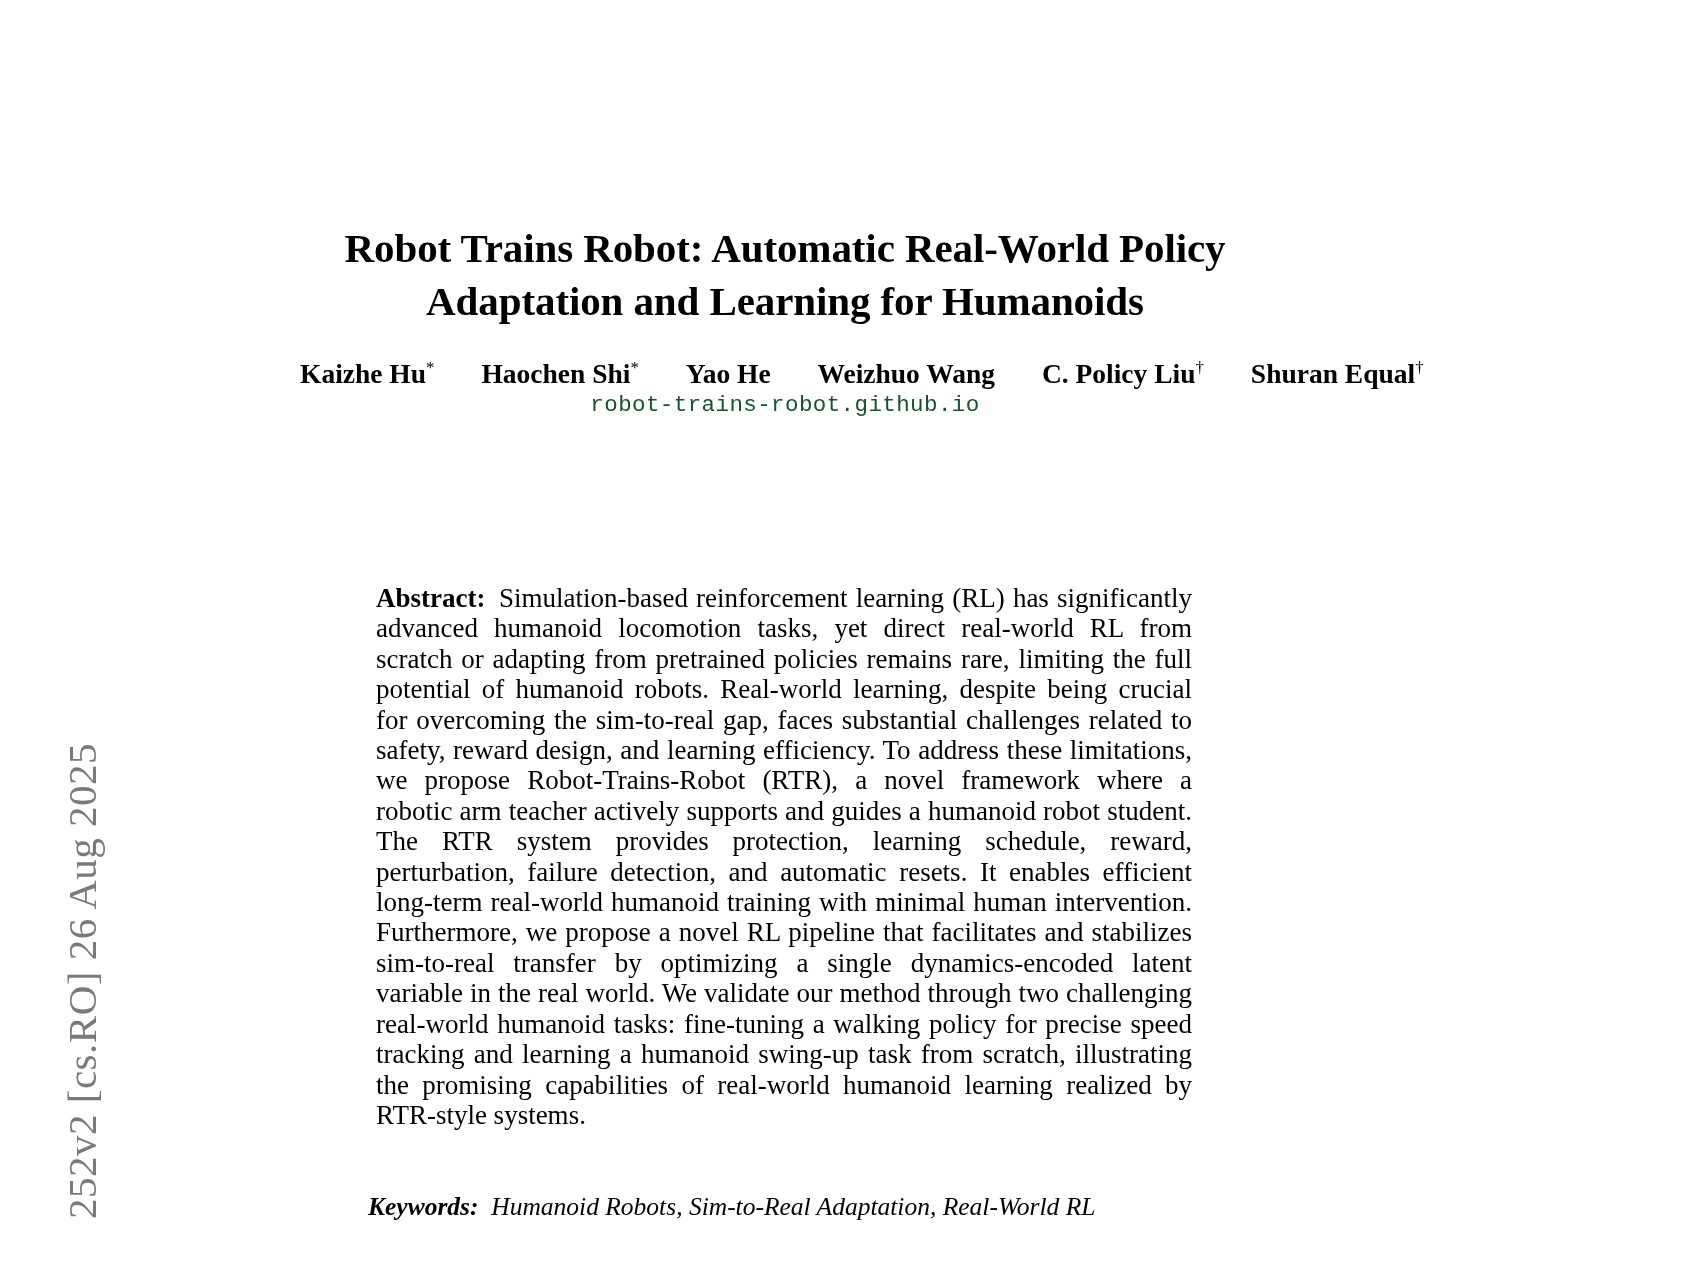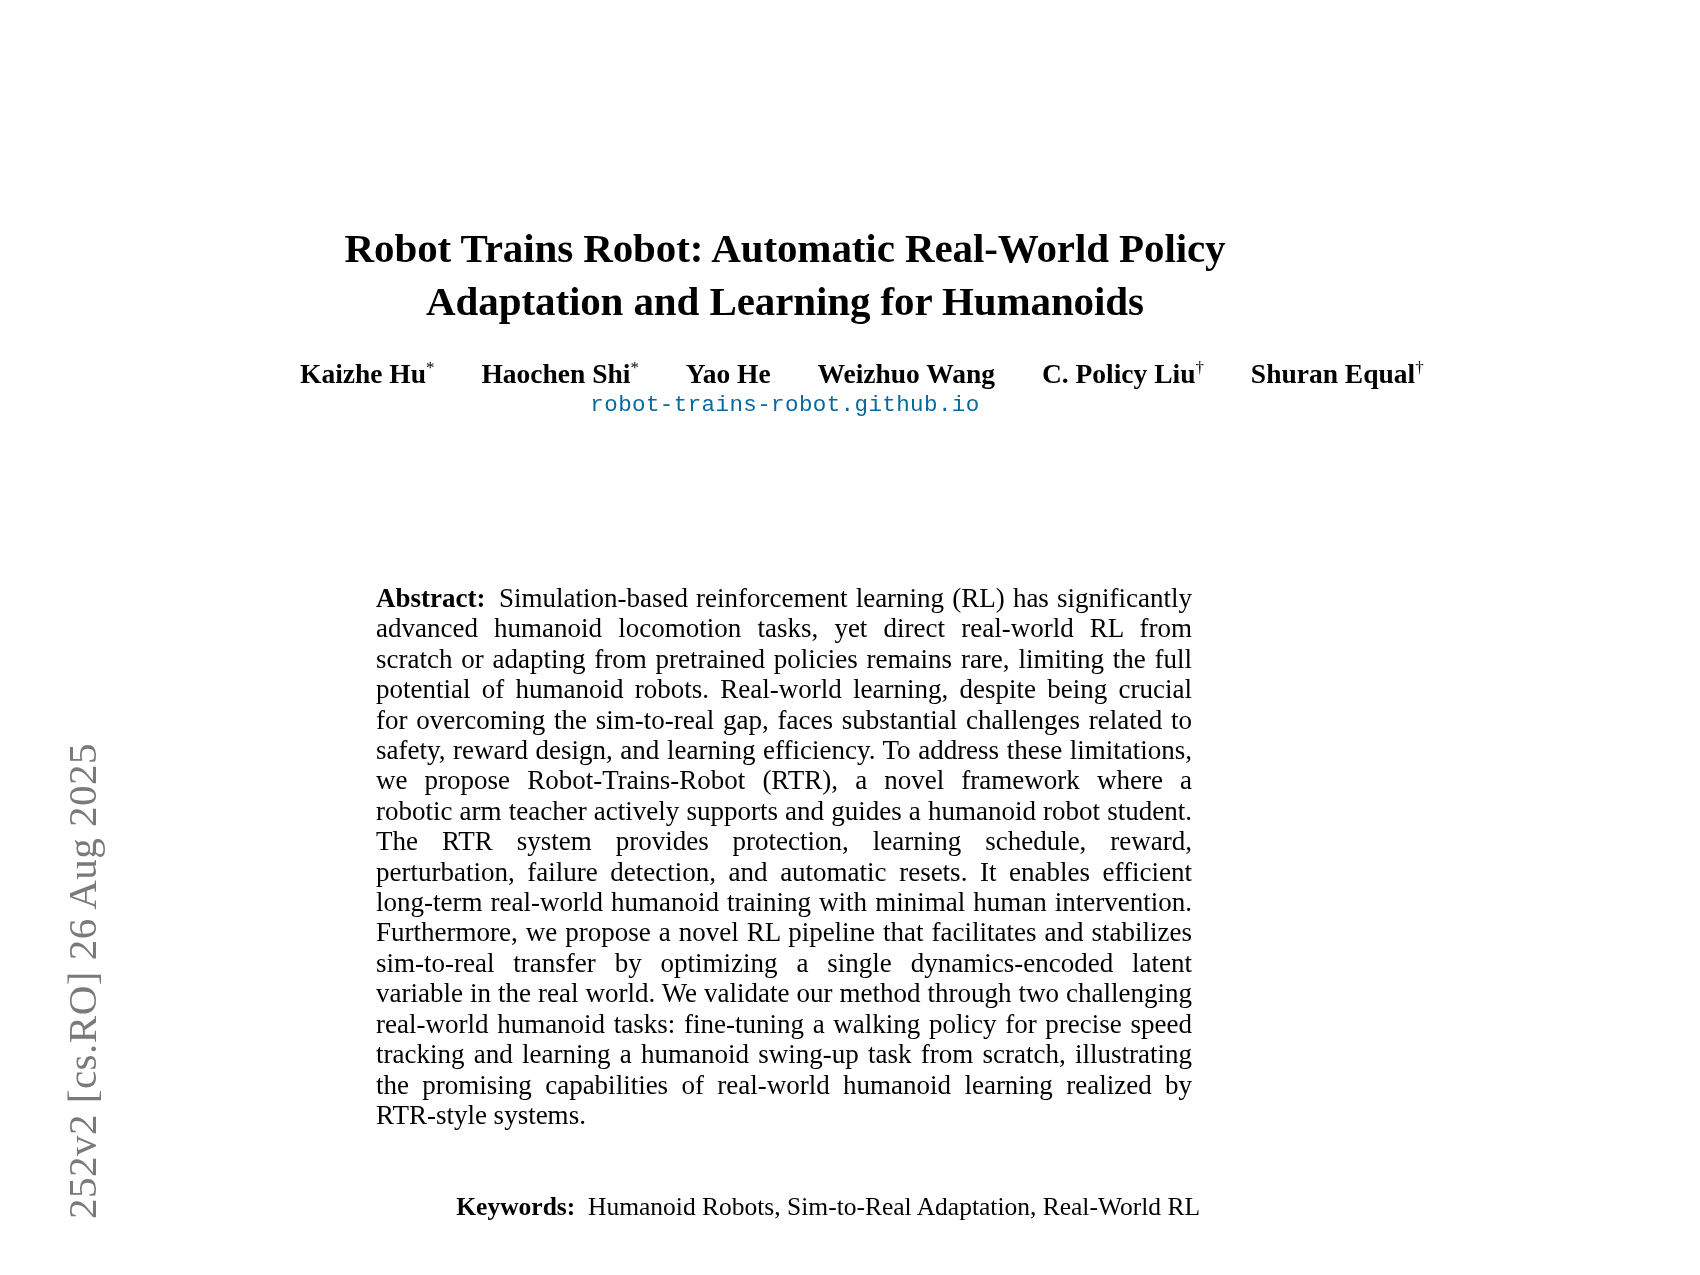--- a/index.html
+++ b/index.html
@@ -99,21 +99,21 @@
   .affiliation-row {
     font-size: 24.5px;
     line-height: 1.26;
   }
   .url-row {
     margin-top: 2px;
   }
   #project-url {
     font-family: "Liberation Mono", "DejaVu Sans Mono", monospace;
     font-size: 22.5px;
-    color: #0369a1;
+    color: #14532d;
     text-decoration: none;
     letter-spacing: 0.4px;
     text-align: center;
   }
 
   
   #abstract-block {
     position: absolute;
     left: 368px;
     top: 575px;
@@ -137,21 +137,22 @@
   #keywords-block {
     position: absolute;
     left: 368px;
     top: 1192px;
     width: 832px;
   }
   #keywords-text {
     font-size: 25.5px;
     line-height: 30.4px;
     margin: 0;
-    text-align: right;
+    text-align: left;
+    font-style: italic;
   }
 </style>
 </head>
 <body>
 
 <div id="arxiv-stamp">252v2  [cs.RO]  26 Aug 2025</div>
 
 <div id="page">
 
   <div id="title-block">

